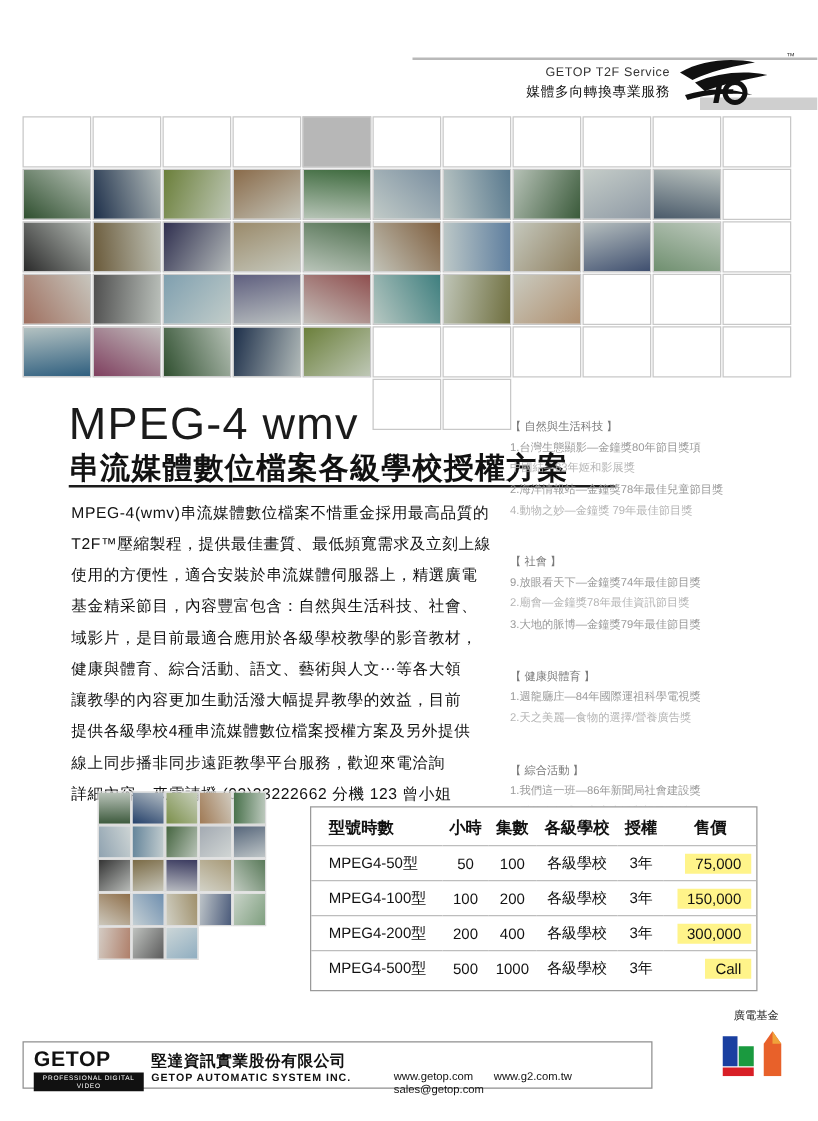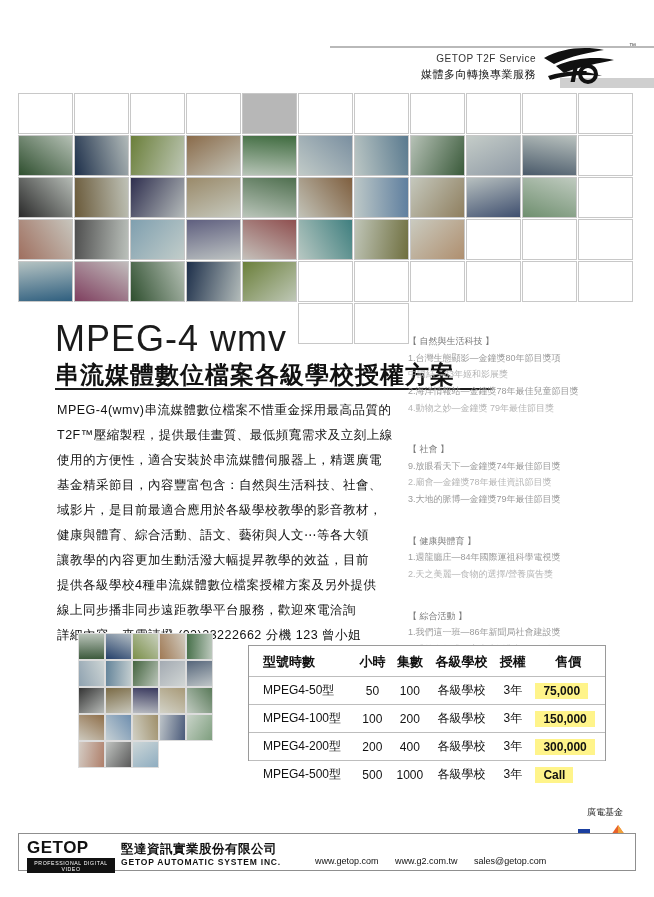--- a/index.html
+++ b/index.html
@@ -148,21 +148,21 @@
   .mini-cell {
     position: absolute;
     border: 1px solid #dcdcdc;
     box-sizing: border-box;
   }
 
   
   .price-box {
     position: absolute;
     left: 248px; top: 645px;
-    width: 358px; height: 116px;
+    width: 358px; height: 148px;
     border: 1px solid #9a9a9a;
     background: #fff;
     box-sizing: border-box;
   }
   .price-shadow {
     position: absolute;
     left: 252px; top: 649px;
     width: 358px; height: 140px;
     background: #d8d8d8;
     z-index: -1;
@@ -184,22 +184,22 @@
   table.price td {
     padding: 5px 4px;
     text-align: center;
     border-top: 1px solid #bdbdbd;
     font-size: 12px;
     color: #111;
     white-space: nowrap;
   }
   table.price td.c1 { text-align: left; padding-left: 14px; }
   table.price td.price-cell {
-    font-weight: bold;
-    text-align: left;
+    font-weight: normal;
+    text-align: right;
   }
   .price-hl {
     display: inline-block;
     background: #fff48a;
     padding: 1px 8px;
   }
 
   
   .gbase {
     position: absolute;
@@ -212,21 +212,21 @@
     margin-bottom: 2px;
   }
   .gbase-mark {
     position: relative;
     width: 54px; height: 40px;
     margin-left: auto;
   }
   .footer {
     position: absolute;
     left: 18px; top: 833px;
-    width: 618px; height: 38px;
+    width: 504px; height: 38px;
     border: 1px solid #8f8f8f;
     box-sizing: border-box;
     background: #fff;
   }
   .footer-inner {
     position: relative;
     width: 100%; height: 100%;
   }
   .getop-logo {
     position: absolute;

